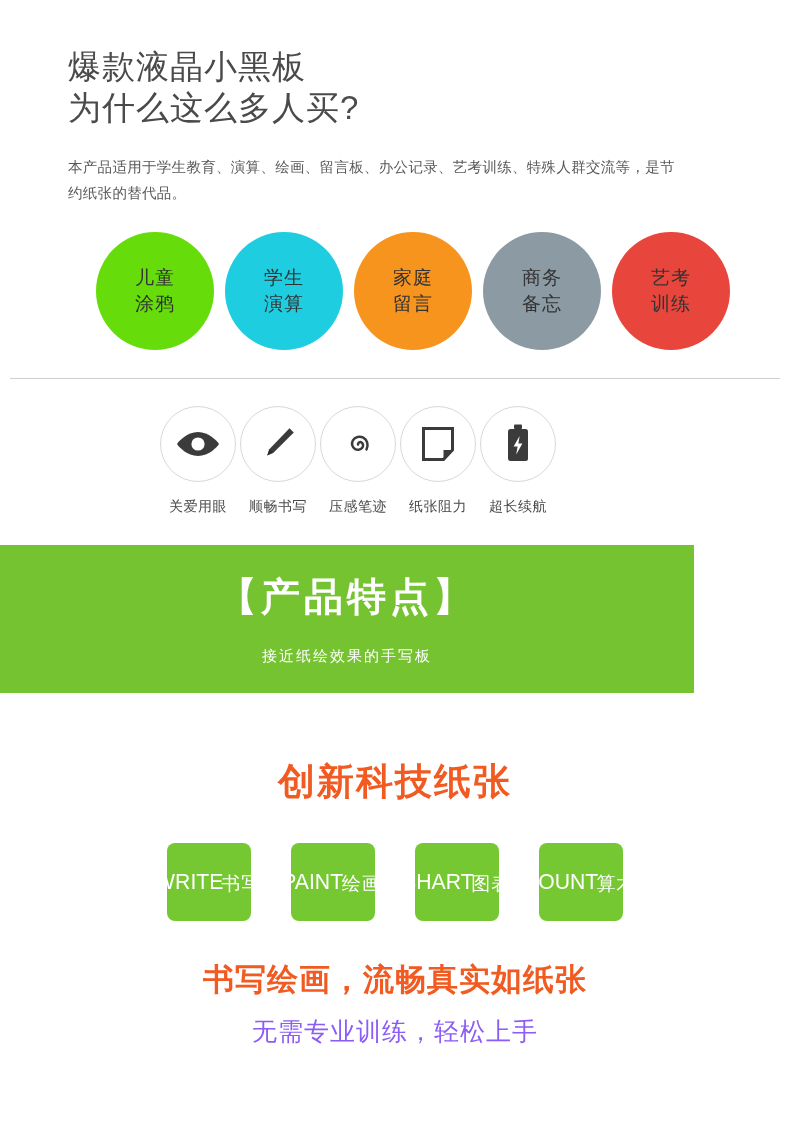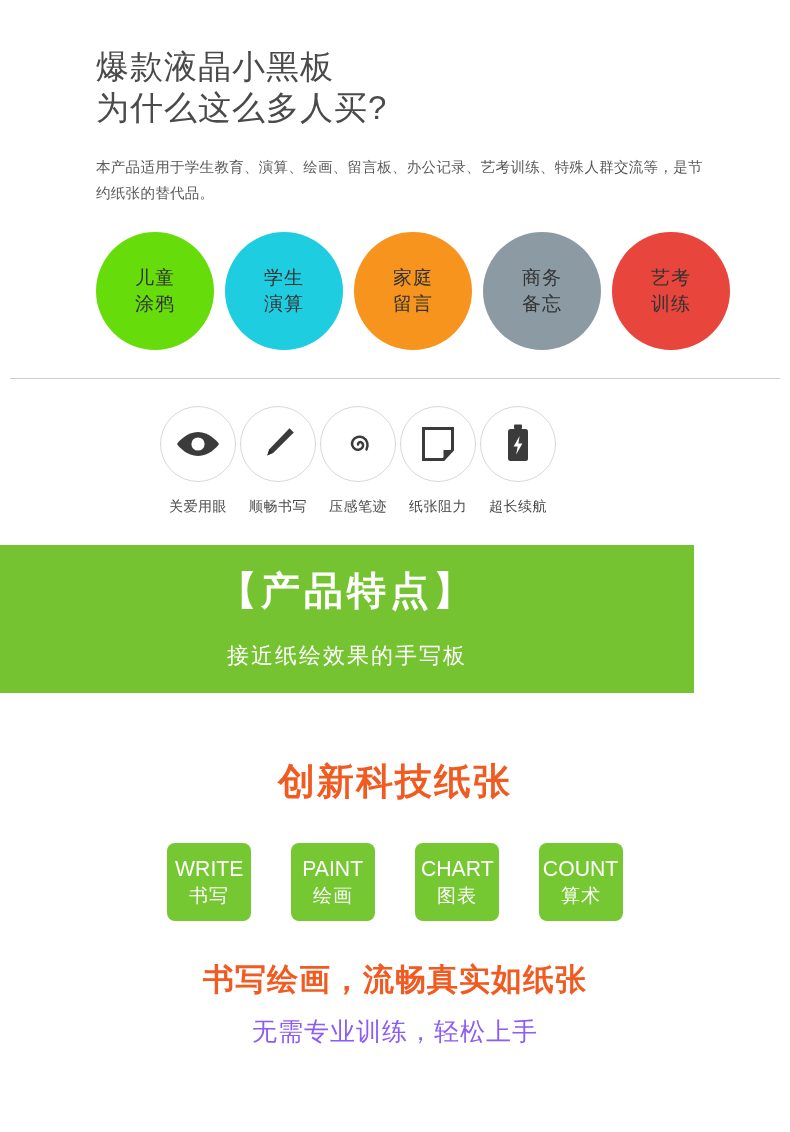--- a/index.html
+++ b/index.html
@@ -6,21 +6,21 @@
   html,body { background:#ffffff; }
   body {
     width:790px; height:1132px;
     font-family:"Liberation Sans","DejaVu Sans",sans-serif;
     color:#3c3c3c;
     overflow:hidden;
     position:relative;
   }
 
   
-  .hero { padding:46px 0 0 96px; }
+  .hero { padding:46px 0 0 68px; }
   .hero-title {
     font-size:33px;
     line-height:41px;
     color:#4a4a4a;
     font-weight:400;
     letter-spacing:1px;
     white-space:nowrap;
   }
   .hero-sub {
     margin-top:26px;
@@ -102,21 +102,21 @@
   .banner-title {
     color:#ffffff;
     font-size:39px;
     font-weight:bold;
     letter-spacing:4px;
     line-height:48px;
   }
   .banner-sub {
     margin-top:26px;
     color:#ffffff;
-    font-size:22px;
+    font-size:15px;
     letter-spacing:2px;
   }
 
   
   .innov-title {
     margin-top:64px;
     text-align:center;
     font-size:37px;
     font-weight:bold;
     letter-spacing:2px;
@@ -124,21 +124,21 @@
   .tag-row {
     margin-top:36px;
     display:flex;
     justify-content:center;
     gap:40px;
   }
   .tag {
     width:84px; height:78px;
     border-radius:8px;
     display:flex;
-    flex-direction:column;
+    flex-direction:row;
     align-items:center;
     justify-content:center;
     color:#ffffff;
   }
   .tag-en {
     font-size:20px;
     line-height:24px;
     letter-spacing:0px;
     white-space:nowrap;
     transform:scale(1.06);

